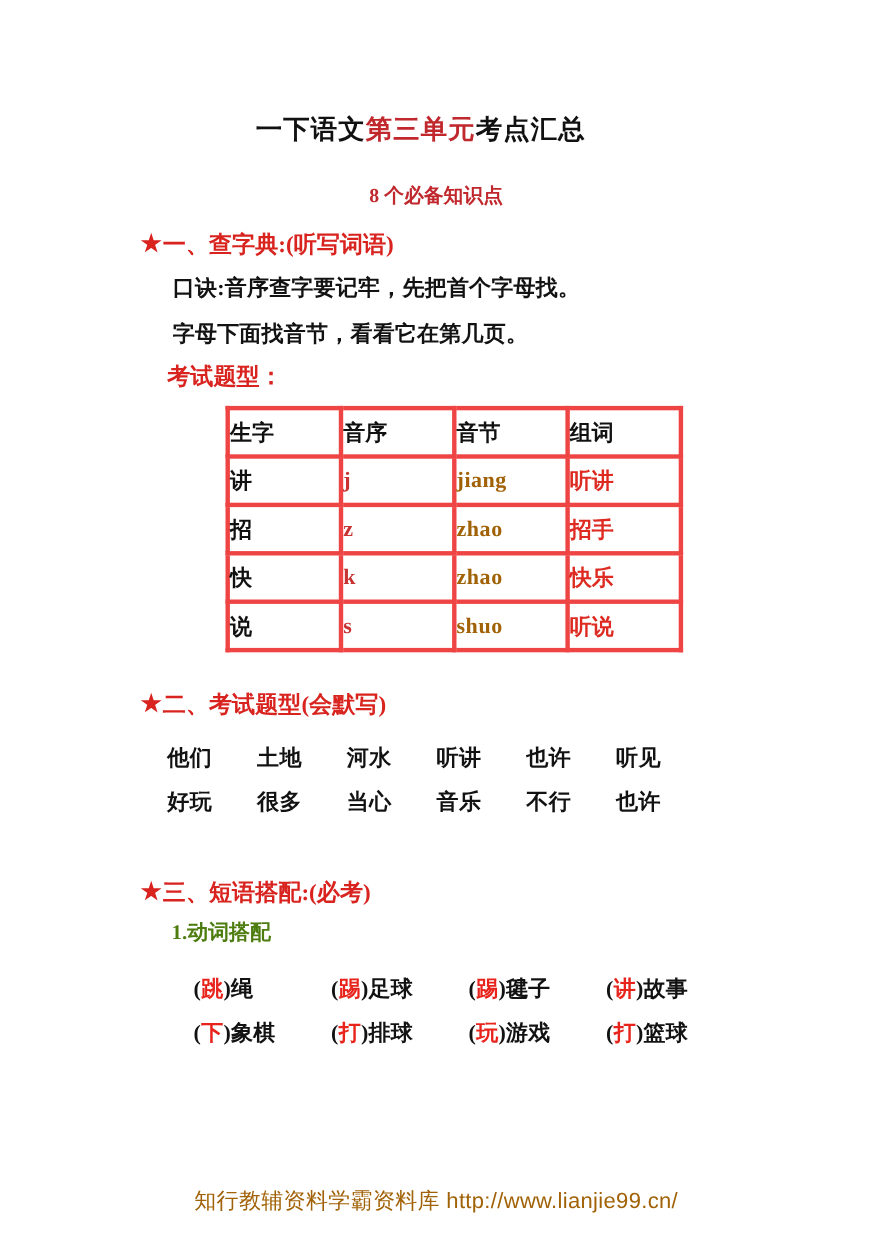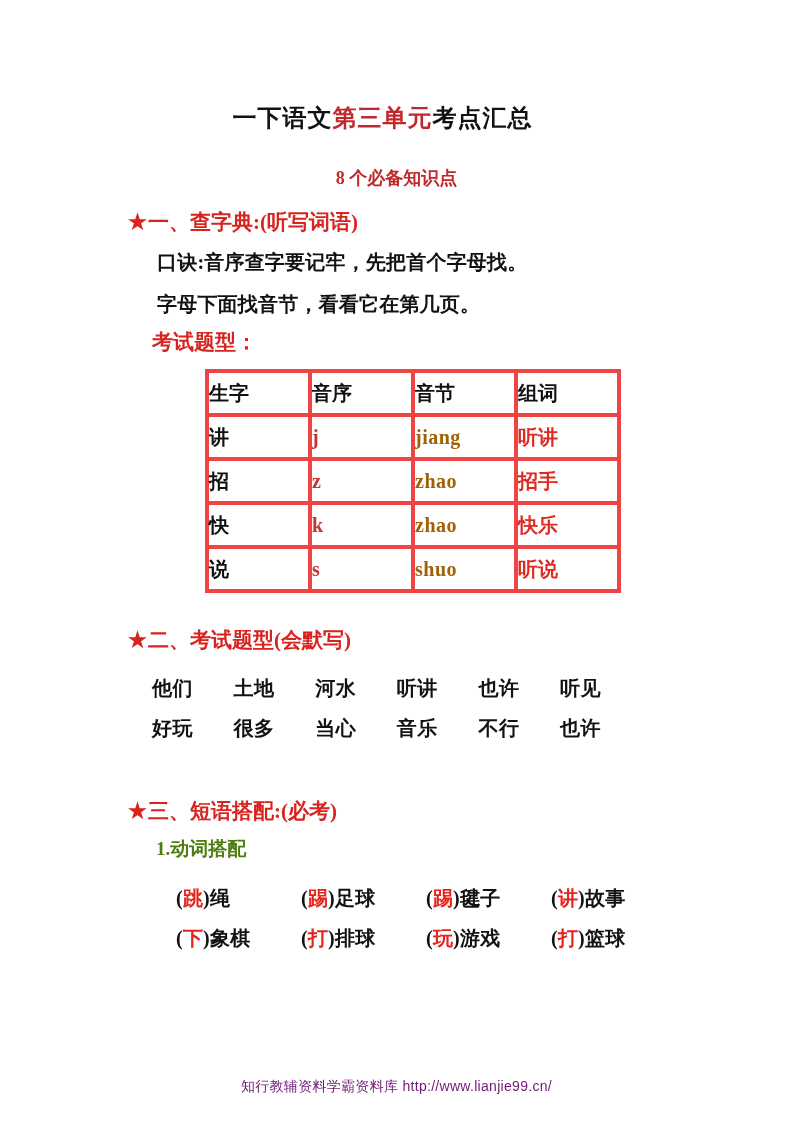--- a/index.html
+++ b/index.html
@@ -198,22 +198,22 @@
   .phrase-cell .verb  { color: #e8231c; }
   .phrase-cell .noun  { color: #121212; }
 
   
   .footer {
     position: absolute;
     left: 0;
     top: 1078px;
     width: 793px;
     text-align: center;
-    font-size: 14px;
-    color: #701a75;
+    font-size: 20px;
+    color: #a16207;
     font-family: "Liberation Sans", "DejaVu Sans", sans-serif;
     white-space: nowrap;
     letter-spacing: 0.3px;
   }
 </style>
 </head>
 <body>
 
 <div class="page">
 

